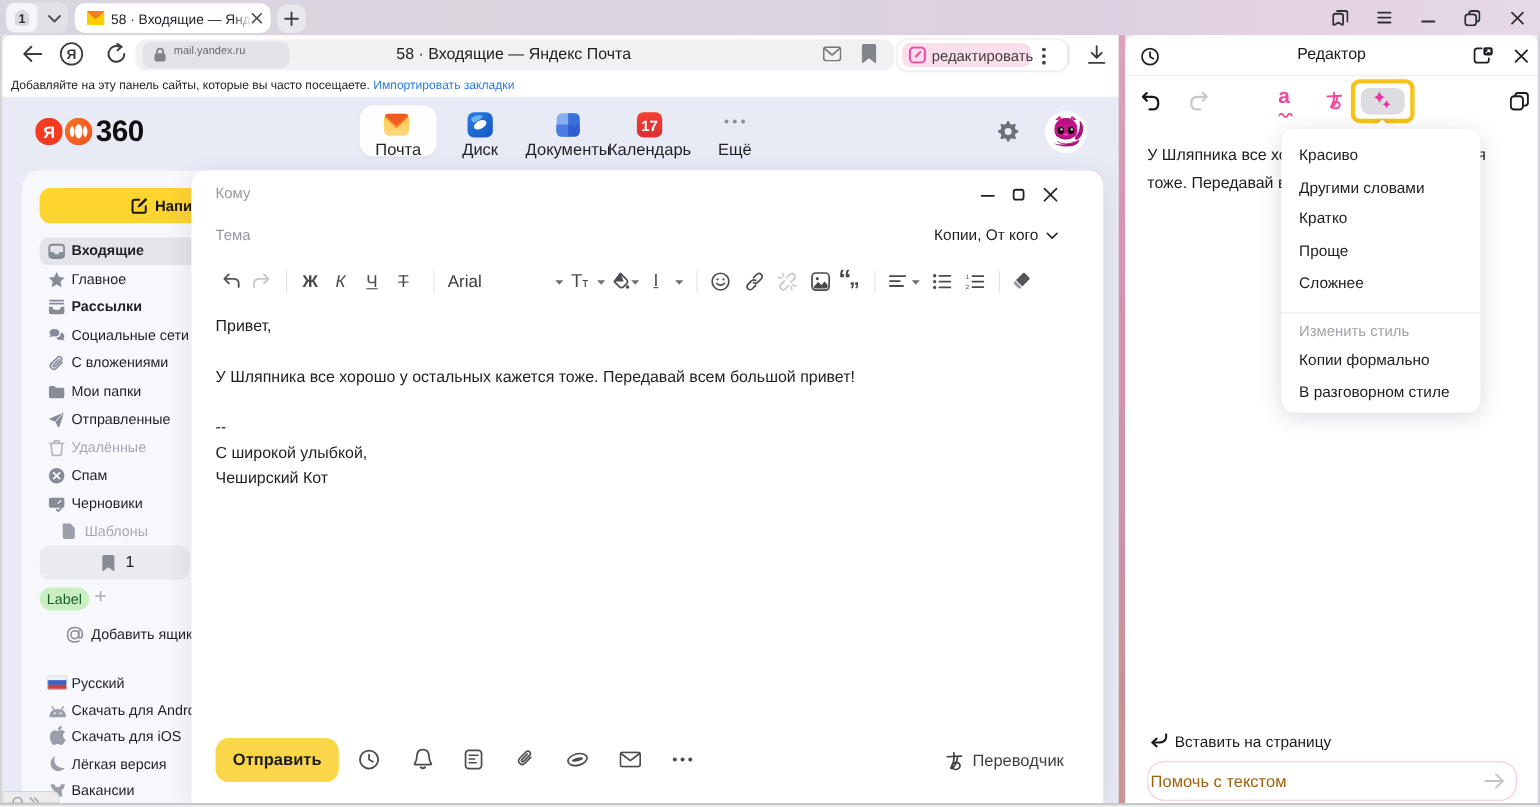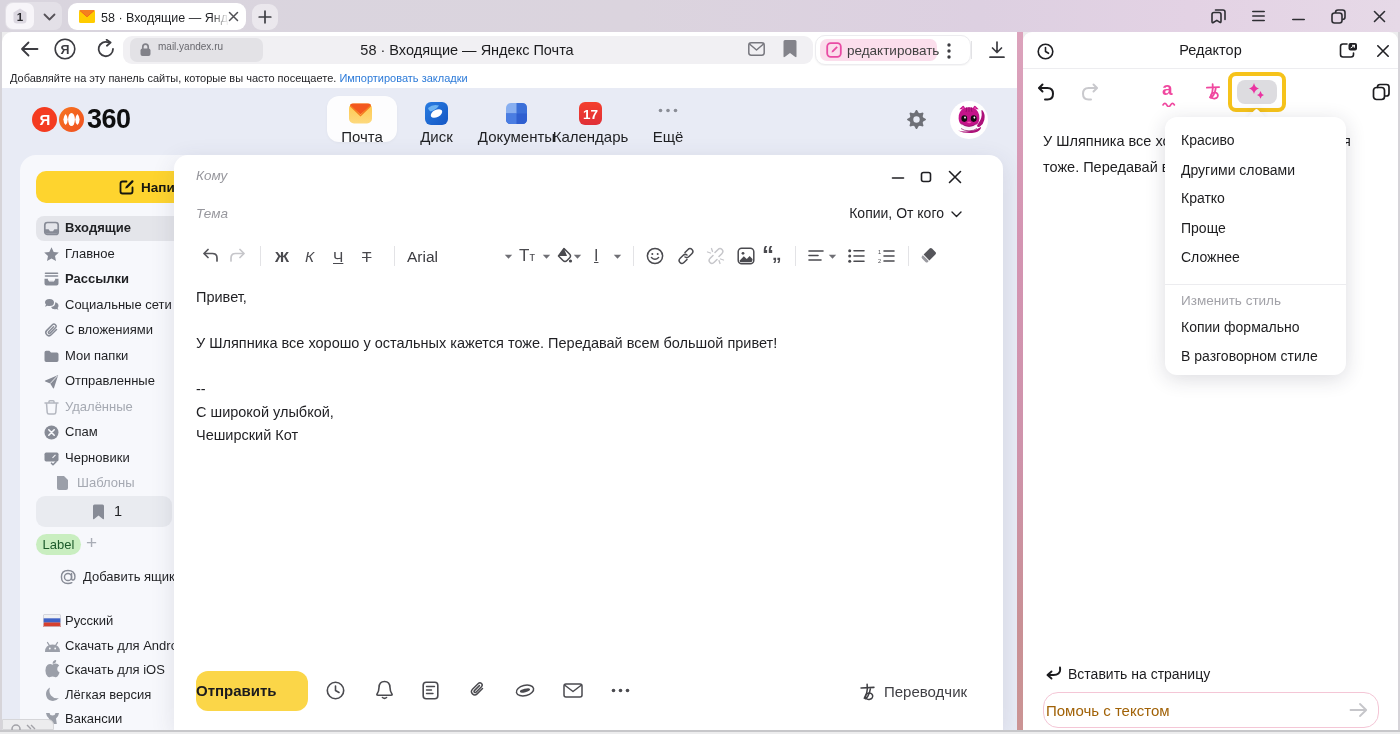--- a/index.html
+++ b/index.html
@@ -38,21 +38,21 @@
 
   
   #sidebar { left:18px; top:67px; width:340px; height:575px; background:#f7f8fc; border-radius:16px 0 0 0; }
   .srow { position:absolute; left:0; width:340px; height:24px; font-size:13px; color:#1f2023; white-space:nowrap; }
   .srow .ic { position:absolute; left:23px; top:4px; }
   .srow .tx { position:absolute; left:45px; top:4px;text-align:center; }
 
   
   #compose { left:174px; top:155px; width:829px; height:575px; background:#fff; border-radius:14px 14px 0 0;
     box-shadow:0 6px 24px rgba(60,60,90,0.12); }
-  .ph { position:absolute; font-size:13.5px; color:#97979d;font-style:italic; }
+  .ph { position:absolute; font-size:13.5px; color:#97979d; }
   #msg { position:absolute; left:22px; top:131px; width:760px; font-size:14.5px; line-height:23px; color:#1f1f23; }
 
   
   #pinkline { left:1017px; top:32px; width:6px; height:698px;
     background:linear-gradient(180deg,#dca3bc 0%,#d494b2 30%,#cf93ab 60%,#c99095 85%,#cb9494 100%); }
 
   
   #panel { left:1023px; top:32px; width:375px; height:698px; background:#fff; border-radius:9px 9px 0 0; }
   #panelhead { left:0; top:0; width:375px; height:37px; border-bottom:1px solid #ededf0; }
   #ptext { position:absolute; left:20px; top:96px; width:336px; font-size:14.5px; line-height:26px; color:#1d1d1f; }
@@ -510,21 +510,21 @@
       <path d="M6 2 L16 2 M6 7 L16 7 M6 12 L16 12" stroke="#4a4a4f" stroke-width="1.6" stroke-linecap="round"></path>
     </svg>
     <div class="abs" style="left:734px;top:91px;width:1px;height:20px;background:#e3e3e6"></div>
     <svg class="abs" style="left:746px;top:92px" width="17" height="17" viewBox="0 0 17 17">
       <path d="M9.6 1.6 Q10.8 0.4 12 1.6 L15.4 5 Q16.6 6.2 15.4 7.4 L9.4 13.4 L3.6 7.6 Z" fill="#55555a"></path>
       <path d="M2.9 8.3 L8.7 14.1 L7.9 14.9 Q6.7 16.1 5.5 14.9 L2.1 11.5 Q0.9 10.3 2.1 9.1 Z" fill="#9a9aa0"></path>
     </svg>
 
     <div id="msg">Привет,<br><br>У Шляпника все хорошо у остальных кажется тоже. Передавай всем большой привет!<br><br>--<br>С широкой улыбкой,<br>Чеширский Кот</div>
 
-    <div class="abs" style="left:22px;top:516px;width:112px;height:40px;background:#fbd648;border-radius:12px;text-align:left;font-size:15px;font-weight:bold;color:#1b1b1e;line-height:40px">Отправить</div>
+    <div class="abs" style="left:22px;top:516px;width:112px;height:40px;background:#fbd648;border-radius:12px;text-align:center;font-size:15px;font-weight:bold;color:#1b1b1e;line-height:40px">Отправить</div>
     <svg class="abs" style="left:152px;top:526px" width="19" height="19" viewBox="0 0 19 19">
       <circle cx="9.5" cy="9.5" r="8.2" fill="none" stroke="#4a4a4f" stroke-width="1.6"></circle>
       <path d="M9.5 5 L9.5 9.5 L13 11.5" fill="none" stroke="#4a4a4f" stroke-width="1.6" stroke-linecap="round" stroke-linejoin="round"></path>
     </svg>
     <svg class="abs" style="left:201px;top:525px" width="19" height="20" viewBox="0 0 19 20">
       <path d="M9.5 1.5 Q14.8 1.5 15 7.5 Q15.1 11.5 16.8 13.8 Q17.8 15.2 16 15.2 L3 15.2 Q1.2 15.2 2.2 13.8 Q3.9 11.5 4 7.5 Q4.2 1.5 9.5 1.5 Z" fill="none" stroke="#4a4a4f" stroke-width="1.6" stroke-linejoin="round"></path>
       <path d="M7.5 17.5 Q9.5 19.3 11.5 17.5" fill="none" stroke="#4a4a4f" stroke-width="1.6" stroke-linecap="round"></path>
     </svg>
     <svg class="abs" style="left:248px;top:526px" width="17" height="19" viewBox="0 0 17 19">
       <rect x="1.2" y="1.2" width="14.6" height="16.6" rx="3" fill="none" stroke="#4a4a4f" stroke-width="1.6"></rect>

